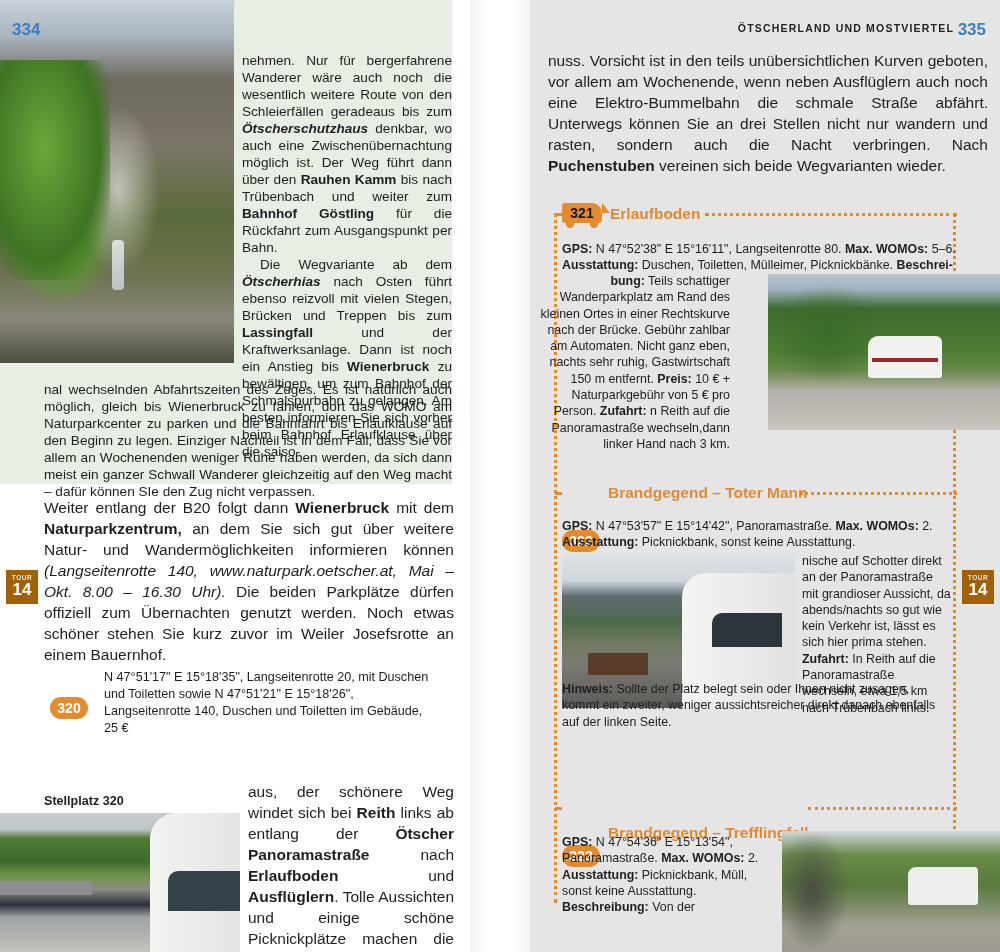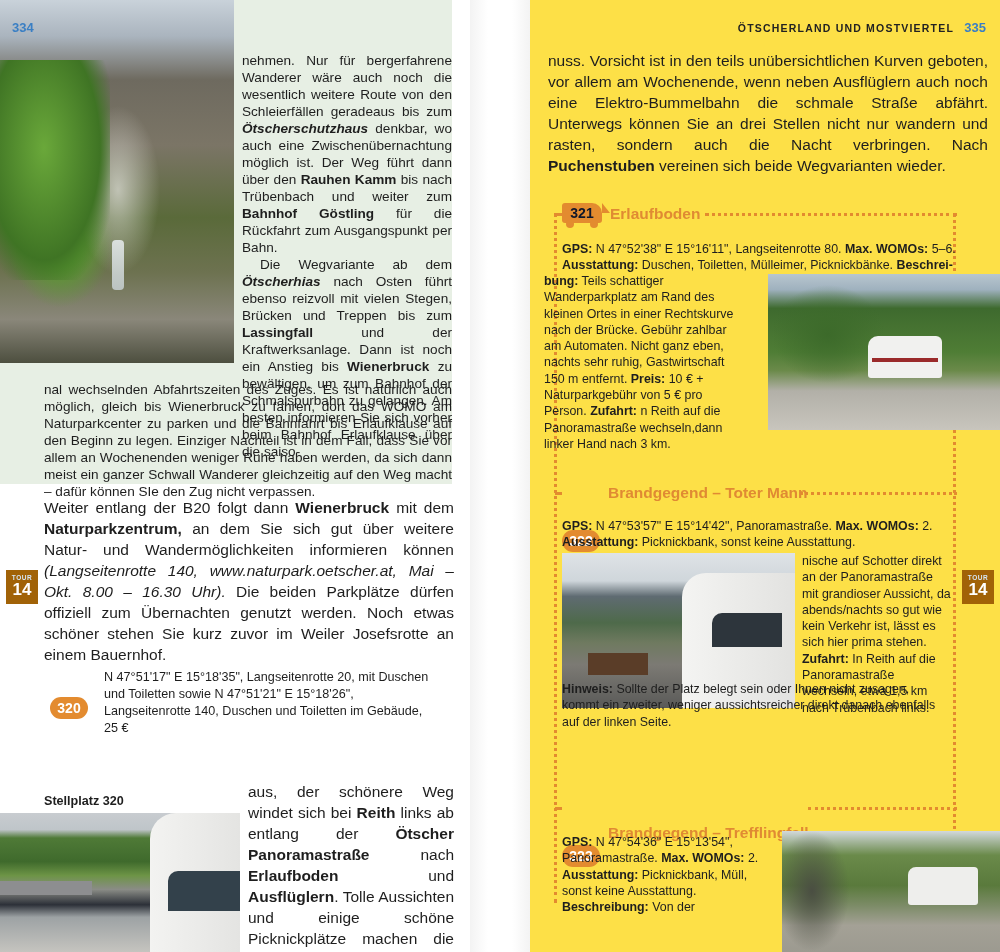--- a/index.html
+++ b/index.html
@@ -1,23 +1,23 @@
 <!DOCTYPE html>
 <html><head>
 <meta charset="utf-8">
 <style>
   * { box-sizing: border-box; margin: 0; padding: 0; }
   html, body { width: 1000px; height: 952px; overflow: hidden; background: #ffffff; }
   body { font-family: "Liberation Sans", sans-serif; color: #1e1e1e; position: relative; }
 
   .page-left { position: absolute; left: 0; top: 0; width: 470px; height: 952px; background: #fff; }
-  .page-right { position: absolute; left: 530px; top: 0; width: 470px; height: 952px; background: #fde047; }
+  .page-right { position: absolute; left: 530px; top: 0; width: 470px; height: 952px; background: #e5e5e5; }
   .gutter { position: absolute; left: 470px; top: 0; width: 60px; height: 952px; background: linear-gradient(to right, #f3f3f3, #ffffff 30%, #ffffff 70%, #f3f3f3); }
 
-  .page-num { position: absolute; font-size: 13px; font-weight: bold; color: #3a7fc4; }
+  .page-num { position: absolute; font-size: 17px; font-weight: bold; color: #3a7fc4; }
   .page-num.left { left: 12px; top: 20px; z-index: 3; }
   .page-num.right { right: 14px; top: 20px; }
   .running-head { position: absolute; right: 46px; top: 22px; font-size: 10.5px; font-weight: bold; letter-spacing: 1.2px; color: #222; }
 
   
   .green-box { position: absolute; left: 0; top: 0; width: 452px; height: 484px; background: #e7efe4; }
   .photo { position: absolute; overflow: hidden; }
   .photo-waterfall { left: 0; top: 0; width: 234px; height: 363px;
     background:
       radial-gradient(ellipse 60px 120px at 118px 190px, rgba(230,230,225,0.7), transparent 70%),
@@ -73,21 +73,21 @@
   .rv-badge::before { content: ""; position: absolute; right: -8px; top: 0; width: 0; height: 0; border-left: 8px solid #e38b2f; border-top: 10px solid transparent; }
 
   .site-321-title { left: 610px; top: 205px; }
   .site-322-badge { left: 562px; top: 482px; }
   .site-322-title { left: 608px; top: 484px; }
   .site-323-badge { left: 562px; top: 797px; }
   .site-323-title { left: 608px; top: 799px; margin-top: 25px; }
 
   .small-text { position: absolute; font-size: 12.4px; line-height: 16.3px; color: #1e1e1e; }
   .s321-full { left: 562px; top: 241px; width: 412px; }
-  .s321-left { left: 544px; top: 273px; width: 200px; }
+  .s321-left { left: 530px; top: 273px; width: 200px; text-align: right; }
   .s322-full { left: 562px; top: 518px; width: 380px; }
   .s322-right { left: 802px; top: 553px; width: 150px; }
   .s322-hint { left: 562px; top: 681px; width: 380px; }
   .s323-left { left: 562px; top: 834px; width: 200px; }
 
   .photo-erlauf { left: 768px; top: 274px; width: 232px; height: 156px;
     background:
       radial-gradient(ellipse 80px 70px at 60px 60px, #3c6a2a, transparent 70%),
       linear-gradient(to bottom, #b8c6cf 0%, #9fb1be 10%, #3e6a2e 22%, #4f7d35 50%, #6b8a4a 62%, #b2b0a8 75%, #c8c5bd 100%);
   }

